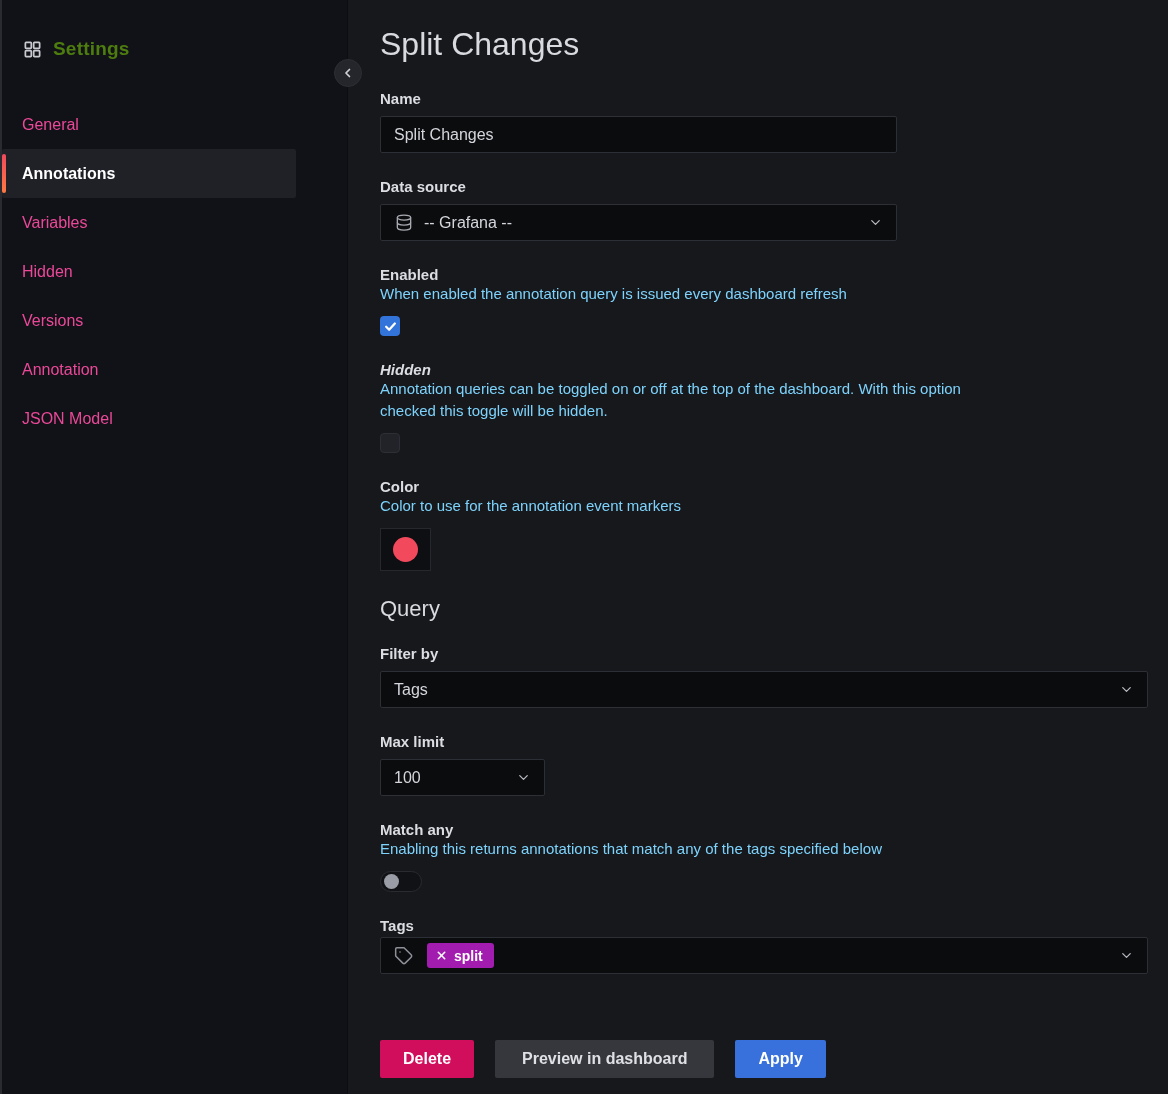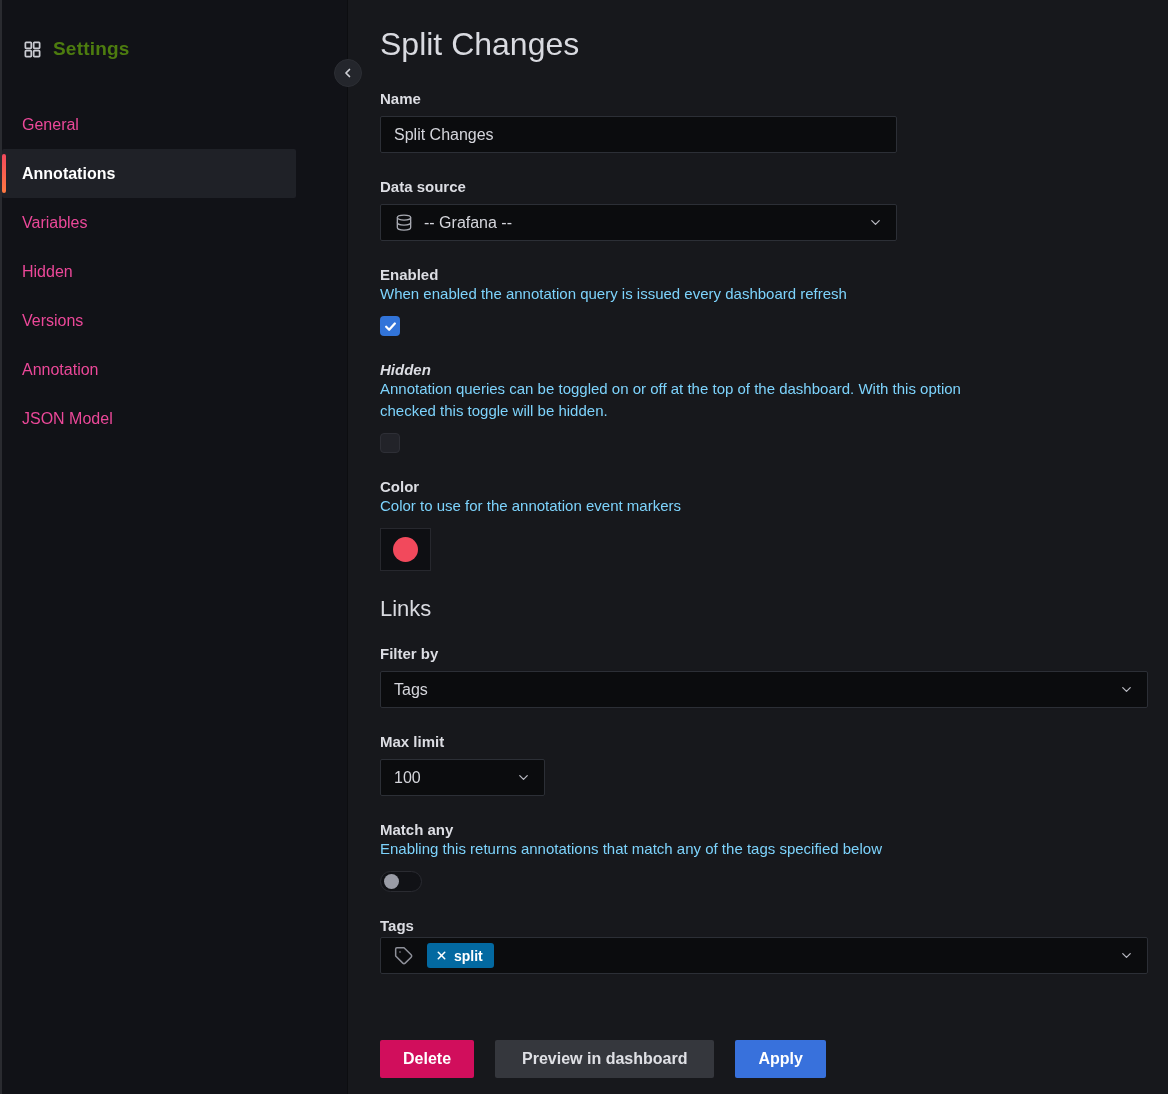--- a/index.html
+++ b/index.html
@@ -145,21 +145,21 @@
     border: 1px solid #2c2f36;
     border-radius: 2px;
     display: flex; align-items: center;
     padding: 0 13px;
     gap: 13px;
     cursor: text;
   }
   .tags-box .grow { flex: 1; }
   .tag-pill {
     height: 25px;
-    background: #0369a1;
+    background: #a21caf;
     border-radius: 3px;
     display: flex; align-items: center; gap: 7px;
     padding: 0 11px 0 9px;
     cursor: pointer;
   }
   .tag-pill .tag-label { font-size: 14px; font-weight: 700; color: #ffffff; }
   
   .footer-buttons {
     display: flex; gap: 21px;
     margin-top: 66px;
@@ -269,21 +269,21 @@
   </div>
 
   <div class="field">
     <label class="field-label" style="margin-bottom:3px;">Color</label>
     <div class="field-desc">Color to use for the annotation event markers</div>
     <div class="color-swatch">
       <span class="color-dot" style="background: rgb(242, 73, 92);"></span>
     </div>
   </div>
 
-  <h2 class="section-heading">Links</h2>
+  <h2 class="section-heading">Query</h2>
 
   <div class="field">
     <label class="field-label">Filter by</label>
     <div class="select w-full">
       <span class="grow">Tags</span>
       <span style="display:flex;">
         <svg width="15" height="15" viewBox="0 0 24 24" fill="none" stroke="#b9bac2" stroke-width="2" stroke-linecap="round" stroke-linejoin="round">
           <polyline points="6,9 12,15 18,9"></polyline>
         </svg>
       </span>

